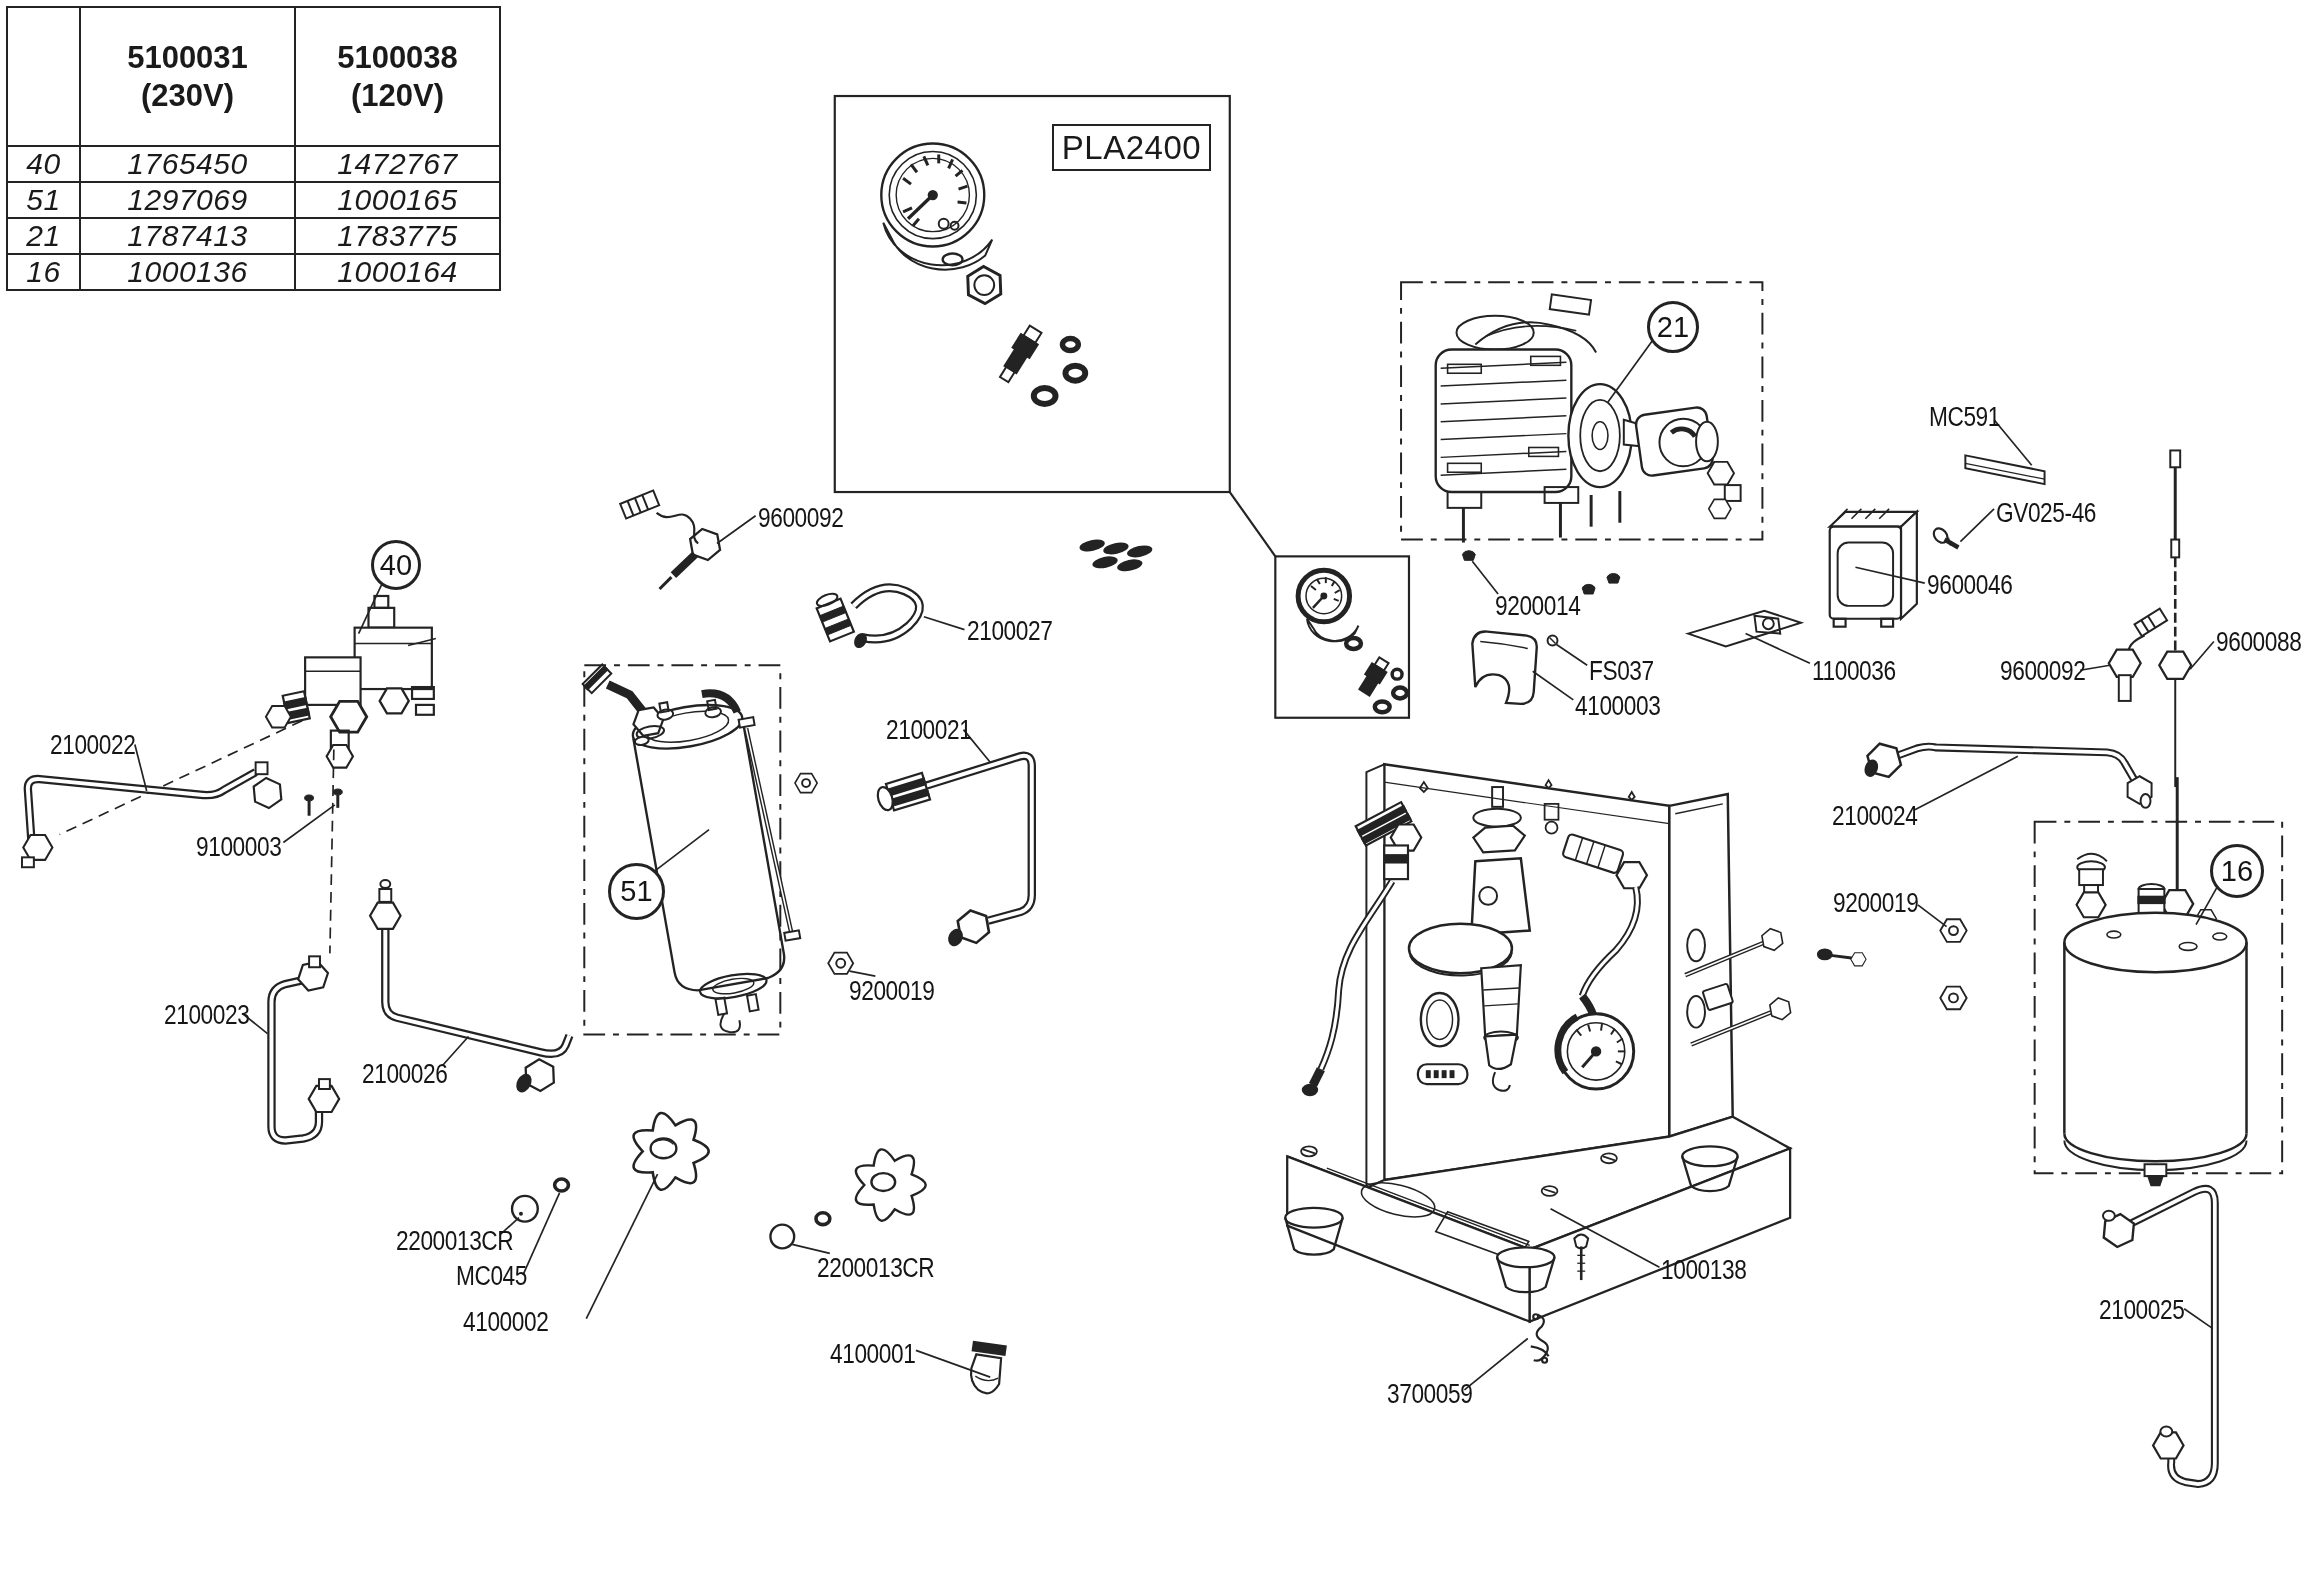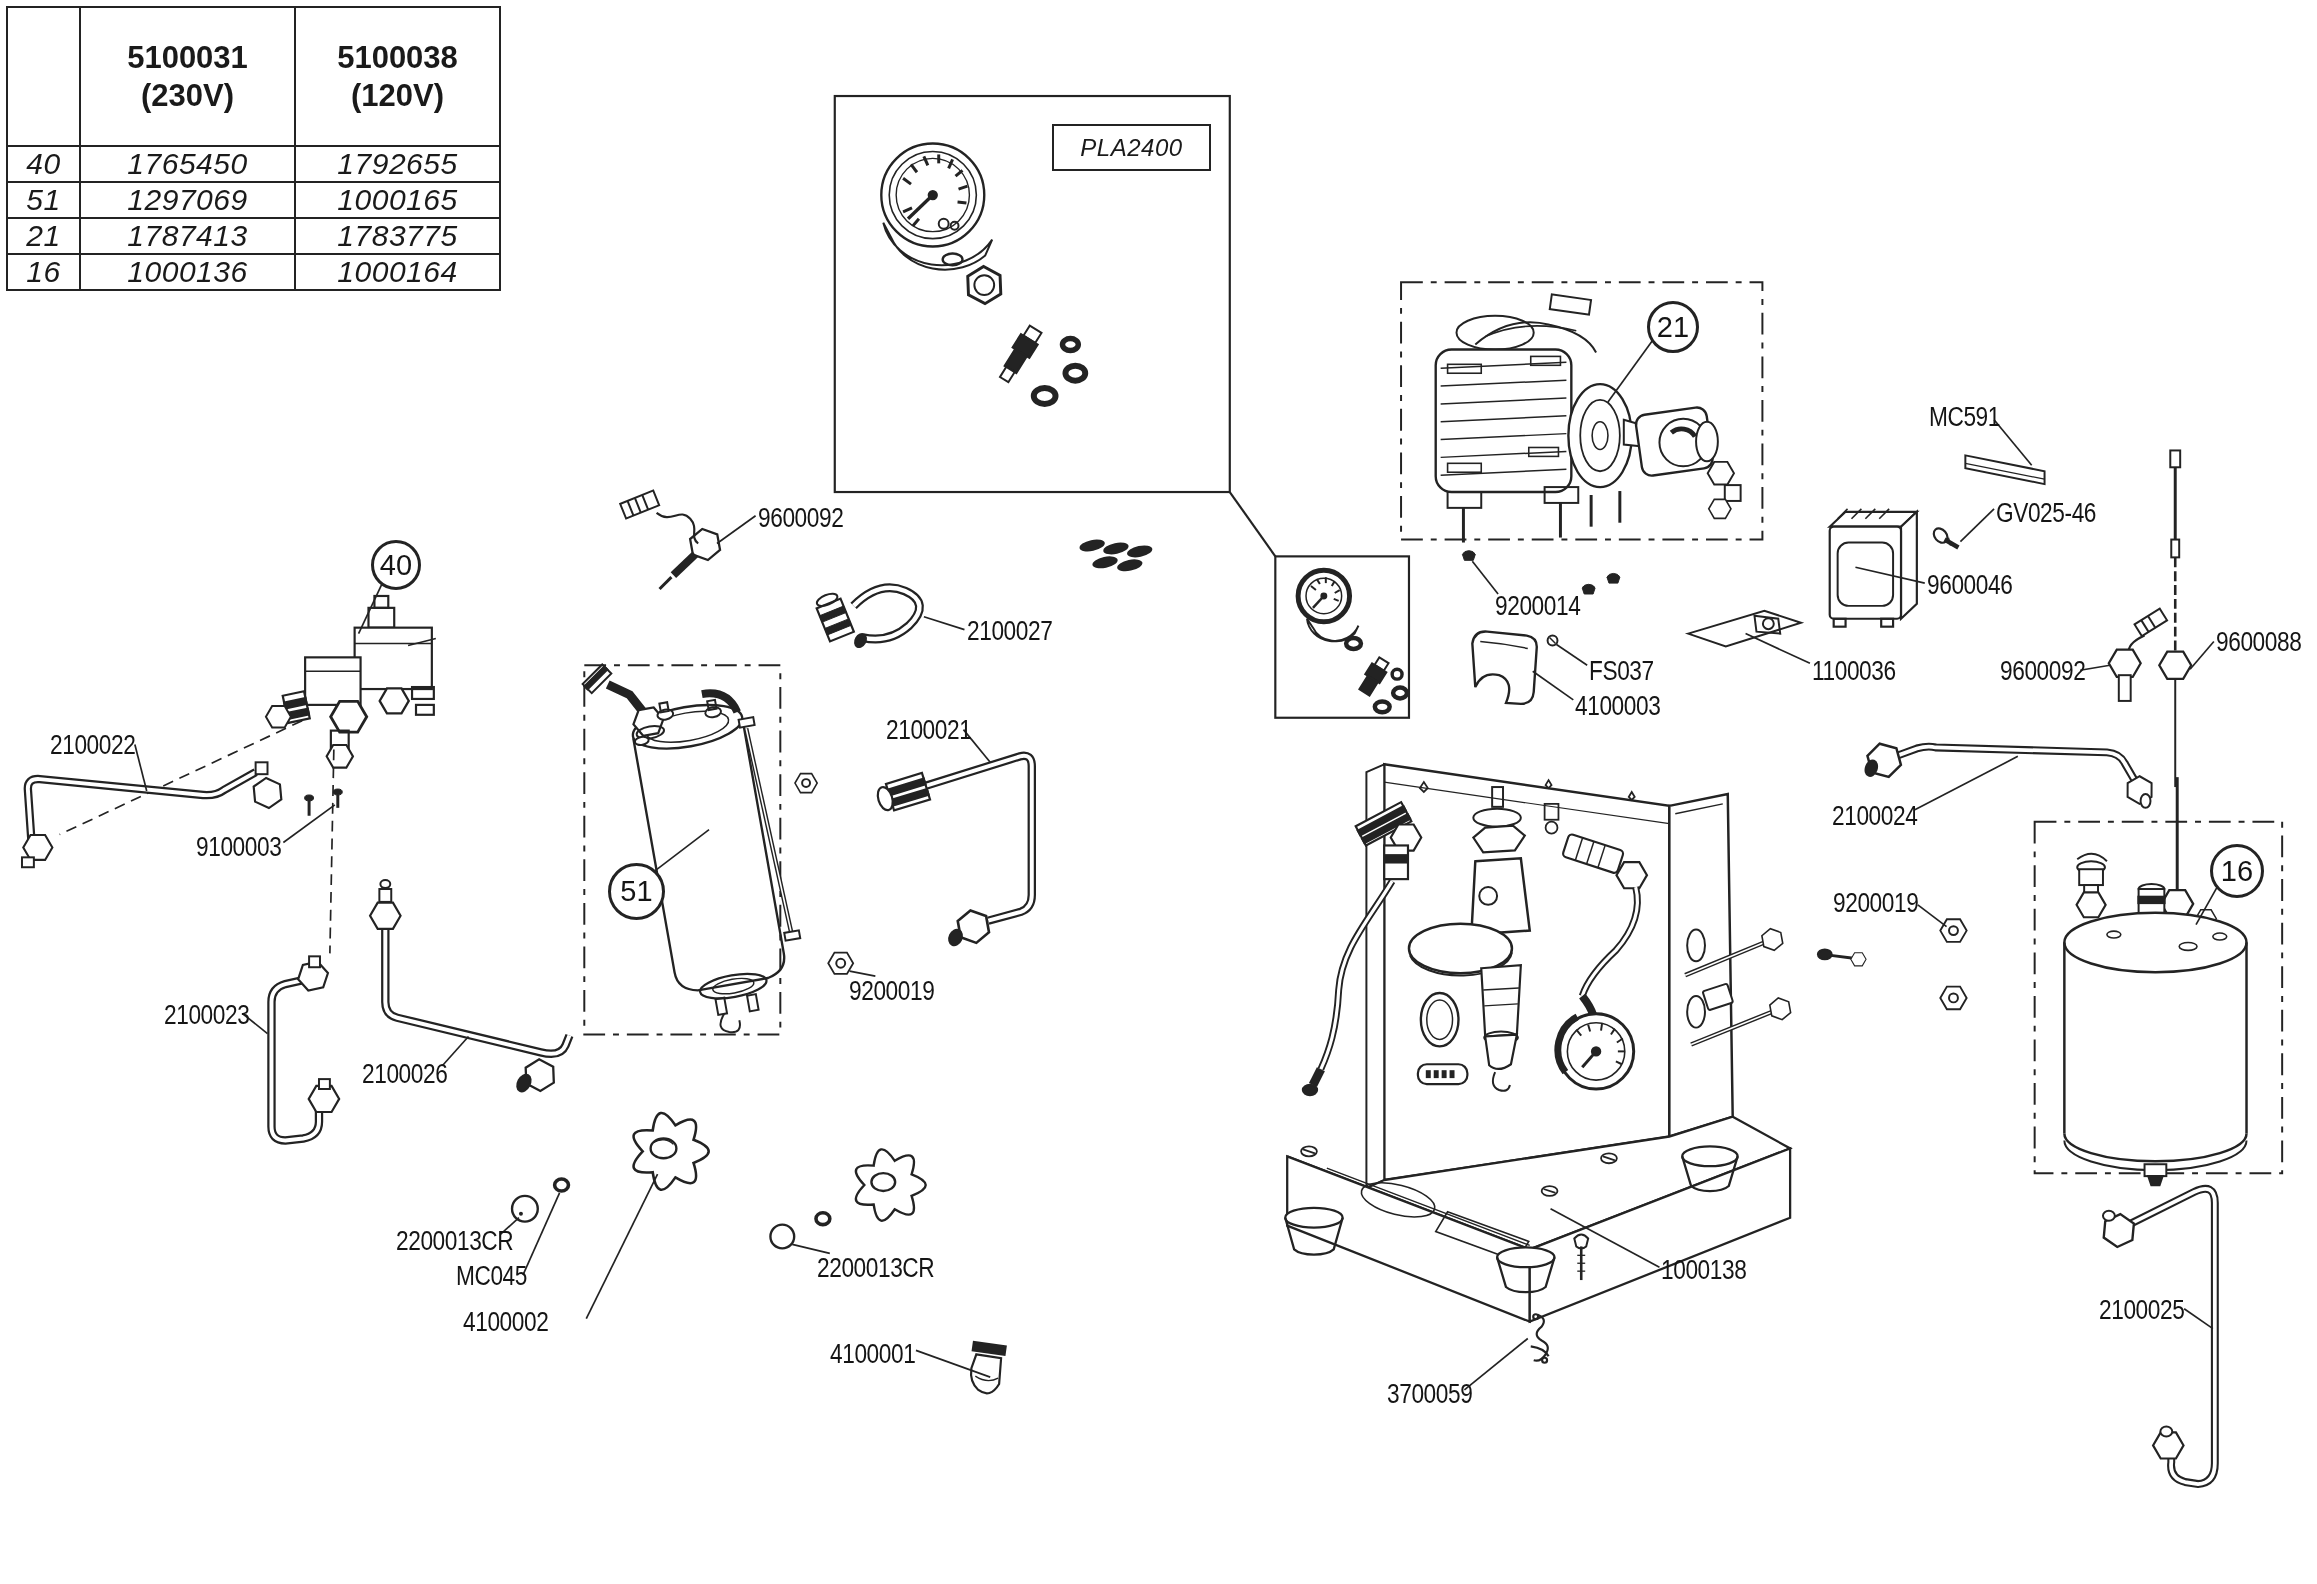--- a/index.html
+++ b/index.html
@@ -11,21 +11,21 @@
   .lbl { position:absolute; font-size:27px; letter-spacing:-0.5px; white-space:nowrap;
          transform:scaleX(0.84); transform-origin:left top; color:#151515; }
 
   
   .badge { position:absolute; border:3px solid #232323; border-radius:50%; background:#fff;
            display:flex; align-items:center; justify-content:center; font-size:29px; color:#151515; }
 
   
   .kitlabel { position:absolute; left:1052px; top:124px; width:155px; height:43px;
               border:2px solid #232323; display:flex; align-items:center; justify-content:center;
-              font-size:24px; font-style:italic; letter-spacing:0.5px; background:#fff; }
+              font-size:33px; letter-spacing:0.5px; background:#fff; }
 
   
   table.parts { position:absolute; left:6px; top:6px; border-collapse:collapse; background:#fff; }
   table.parts td { border:2.5px solid #232323; text-align:center; vertical-align:middle; padding:0; }
   td.refcol  { width:71px; }
   td.c230    { width:213px; }
   td.c120    { width:203px; }
   tr.hdr td  { height:137px; font-weight:bold; font-size:31px; line-height:1.2; white-space:pre-line; }
   tr.datarow td { height:33px; font-style:italic; font-size:30px; letter-spacing:0.5px; }
 </style>
@@ -635,21 +635,21 @@
         <tr class="hdr">
       <td class="refcol"></td>
       <td class="c230">5100031
 (230V)</td>
       <td class="c120">5100038
 (120V)</td>
     </tr>
     <tr class="datarow">
       <td class="refcol">40</td>
       <td>1765450</td>
-      <td>1792655</td>
+      <td>1472767</td>
     </tr>
     <tr class="datarow">
       <td class="refcol">51</td>
       <td>1297069</td>
       <td>1000165</td>
     </tr>
     <tr class="datarow">
       <td class="refcol">21</td>
       <td>1787413</td>
       <td>1783775</td>

